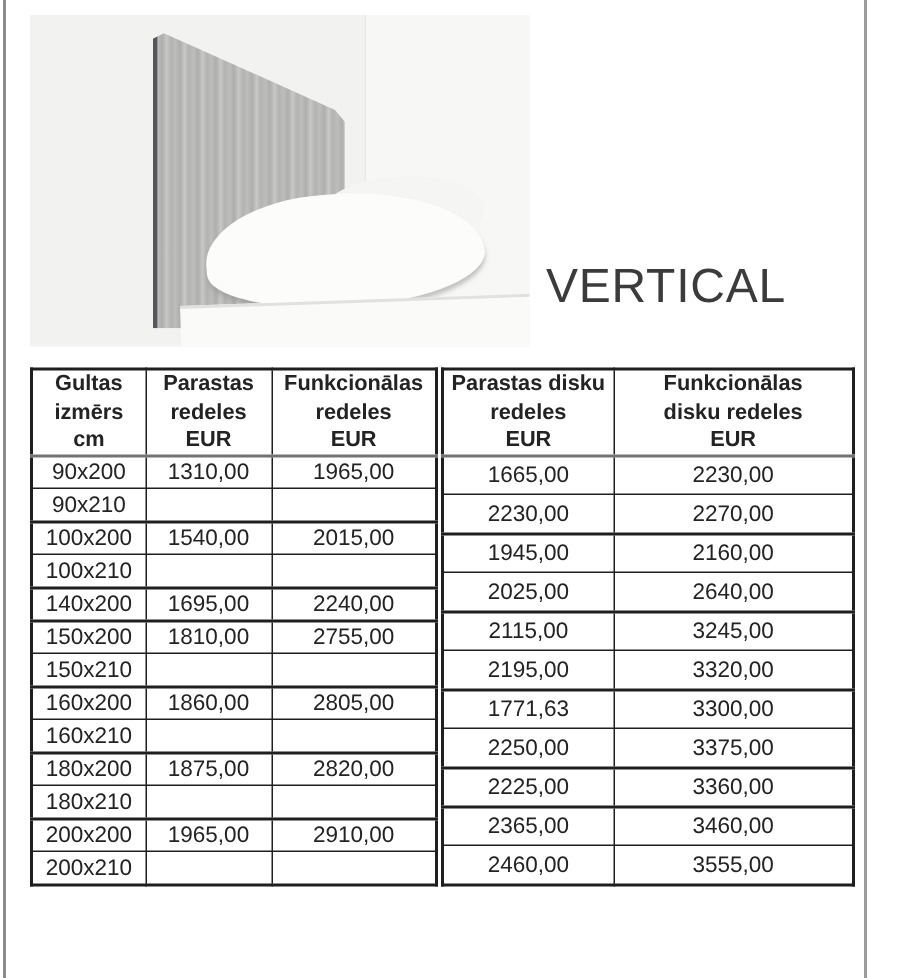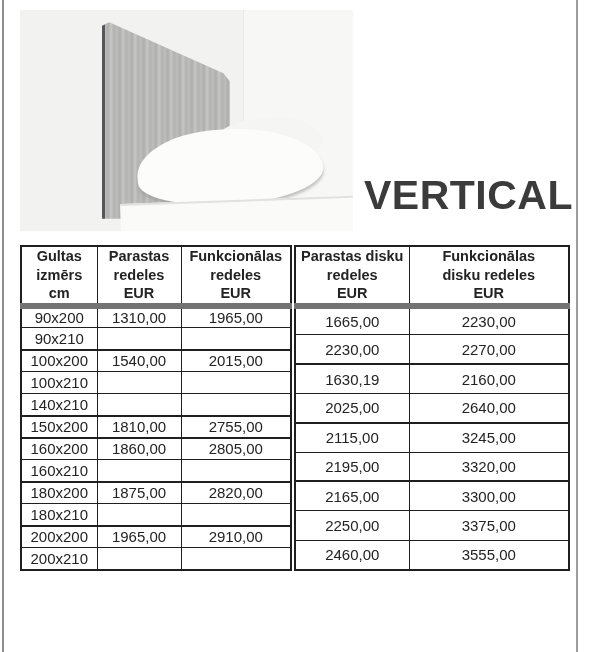--- a/index.html
+++ b/index.html
@@ -44,40 +44,40 @@
   }
   .mattress {
     position: absolute; left: 30%; top: 88%; width: 72%; height: 16%;
     background: #fafaf9; border-top: 2px solid #e1e1df;
     transform: rotate(-2deg); transform-origin: left top;
   }
 
   
   .brand-title {
     position: absolute; left: 364px; top: 172px;
-    font-size: 41px; font-weight: bold; color: #3b3b3b; letter-spacing: 0.5px;
+    font-size: 32px; font-weight: normal; color: #3b3b3b; letter-spacing: 0.5px;
     white-space: nowrap;
   }
 
   
   .tables-wrap {
     position: absolute; left: 20px; top: 245px;
     display: flex; gap: 2px;
   }
   table.price-table {
     border-collapse: collapse; table-layout: fixed;
     border: 2px solid #1f1f1f;
     color: #232323;
   }
   table.price-table th, table.price-table td {
     border: 1px solid #1f1f1f; text-align: center; vertical-align: middle;
     overflow: hidden;
   }
   table.price-table thead th {
-    border-bottom: 6px solid #737373;
+    border-bottom: 2px solid #737373;
     height: 56px; font-size: 14.5px; line-height: 18.5px; font-weight: bold;
     white-space: pre-line;
   }
   table.price-table td { height: 22px; font-size: 15px; font-weight: normal; }
   table.price-table tr.group-start td { border-top: 2px solid #1f1f1f; }
 </style>
 </head>
 <body>
 
 <div class="page-edge-left"></div>
@@ -127,29 +127,34 @@
         <tr class="group-start">
           <td>100x200</td>
           <td>1540,00</td>
           <td>2015,00</td>
         </tr>
         <tr>
           <td>100x210</td>
           <td></td>
           <td></td>
         </tr>
-        <tr>
-          <td>140x210</td>
-          <td></td>
-          <td></td>
+        <tr class="group-start">
+          <td>140x200</td>
+          <td>1695,00</td>
+          <td>2240,00</td>
         </tr>
         <tr class="group-start">
           <td>150x200</td>
           <td>1810,00</td>
           <td>2755,00</td>
+        </tr>
+        <tr>
+          <td>150x210</td>
+          <td></td>
+          <td></td>
         </tr>
         <tr class="group-start">
           <td>160x200</td>
           <td>1860,00</td>
           <td>2805,00</td>
         </tr>
         <tr>
           <td>160x210</td>
           <td></td>
           <td></td>
@@ -194,42 +199,50 @@
     <tbody>
         <tr class="group-start">
           <td>1665,00</td>
           <td>2230,00</td>
         </tr>
         <tr>
           <td>2230,00</td>
           <td>2270,00</td>
         </tr>
         <tr class="group-start">
-          <td>1630,19</td>
+          <td>1945,00</td>
           <td>2160,00</td>
         </tr>
         <tr>
           <td>2025,00</td>
           <td>2640,00</td>
         </tr>
         <tr class="group-start">
           <td>2115,00</td>
           <td>3245,00</td>
         </tr>
         <tr>
           <td>2195,00</td>
           <td>3320,00</td>
         </tr>
         <tr class="group-start">
-          <td>2165,00</td>
+          <td>1771,63</td>
           <td>3300,00</td>
         </tr>
         <tr>
           <td>2250,00</td>
           <td>3375,00</td>
+        </tr>
+        <tr class="group-start">
+          <td>2225,00</td>
+          <td>3360,00</td>
+        </tr>
+        <tr class="group-start">
+          <td>2365,00</td>
+          <td>3460,00</td>
         </tr>
         <tr>
           <td>2460,00</td>
           <td>3555,00</td>
         </tr>
       </tbody>
   </table>
 </div>
 
 </body></html>

